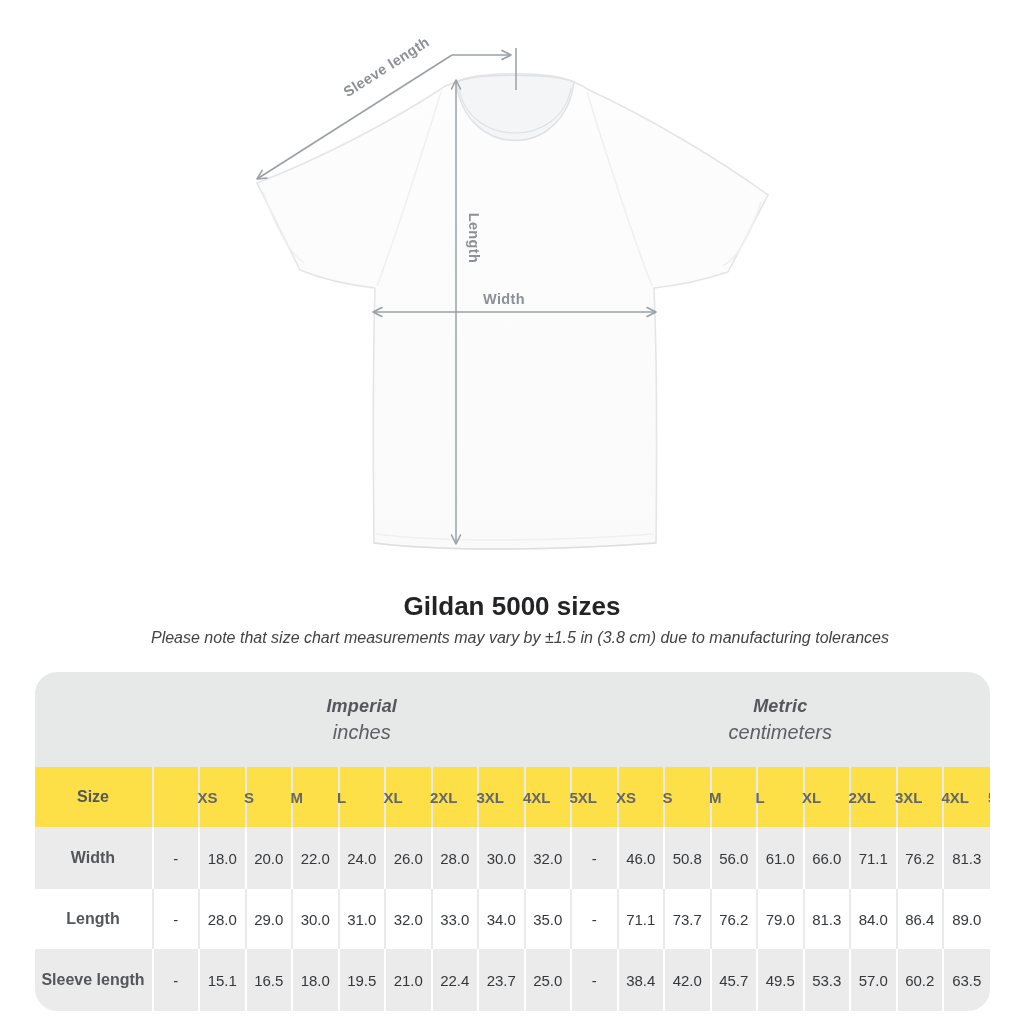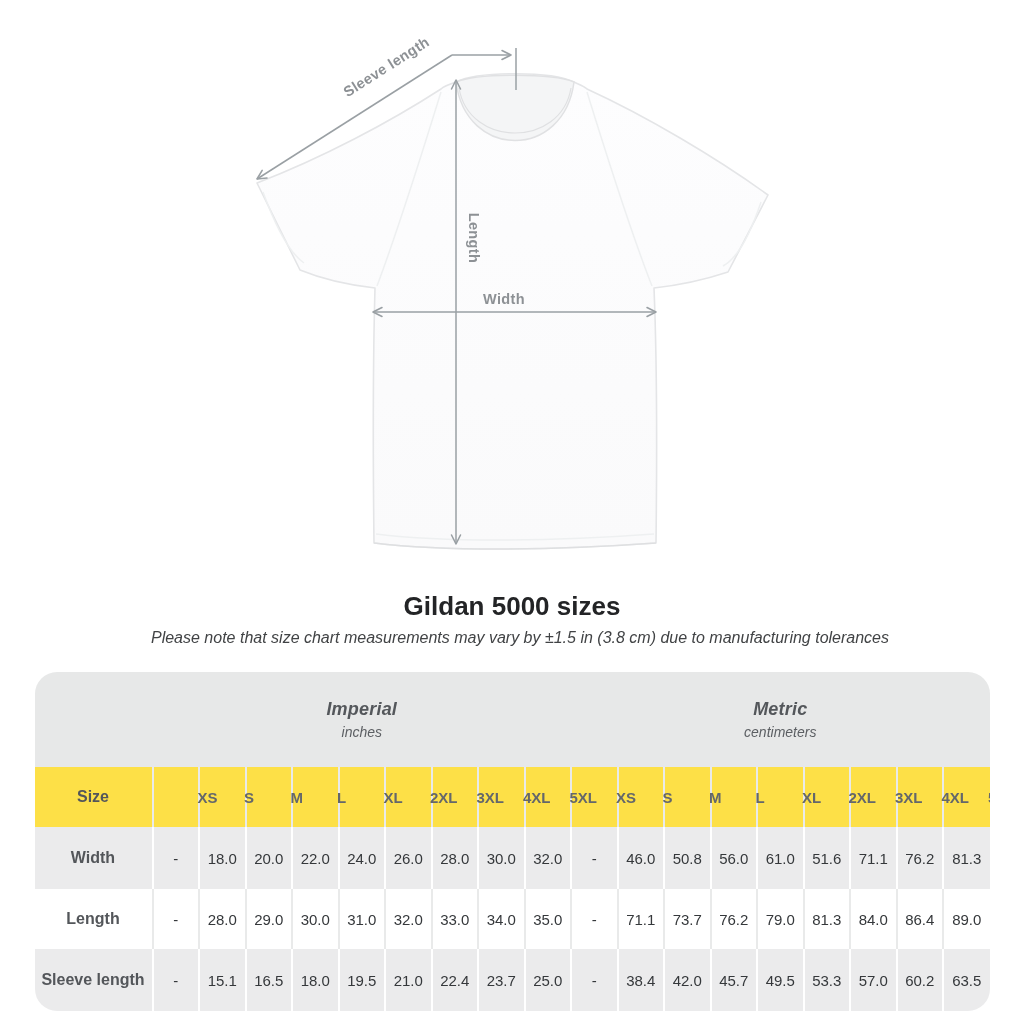--- a/index.html
+++ b/index.html
@@ -44,21 +44,21 @@
     background: #e7e8e8;
     vertical-align: middle;
     padding: 0;
   }
   .group-label {
     font-size: 18px; font-weight: 700; font-style: italic;
     color: #54575b; letter-spacing: .2px;
   }
   .group-sub {
     margin-top: 4px;
-    font-size: 14px; font-style: italic; font-weight: 400;
+    font-size: 20px; font-style: italic; font-weight: 400;
     color: #5c5f63;
   }
 
   tr.size-row th { height: 58px; background: #fde047; }
   th.size-col {
     font-size: 15px; font-weight: 700; color: #64676b;
     border-left: 2px solid #e9eaea;
     text-align: center;
     padding-left: 44px;
   }
@@ -194,21 +194,21 @@
             <td>24.0</td>
             <td>26.0</td>
             <td>28.0</td>
             <td>30.0</td>
             <td>32.0</td>
             <td>-</td>
             <td>46.0</td>
             <td>50.8</td>
             <td>56.0</td>
             <td>61.0</td>
-            <td>51.6</td>
+            <td>66.0</td>
             <td>71.1</td>
             <td>76.2</td>
             <td>81.3</td>
           </tr>
           <tr class="plain r1">
             <th class="row-label">Length</th>
             <td>-</td>
             <td>28.0</td>
             <td>29.0</td>
             <td>30.0</td>

